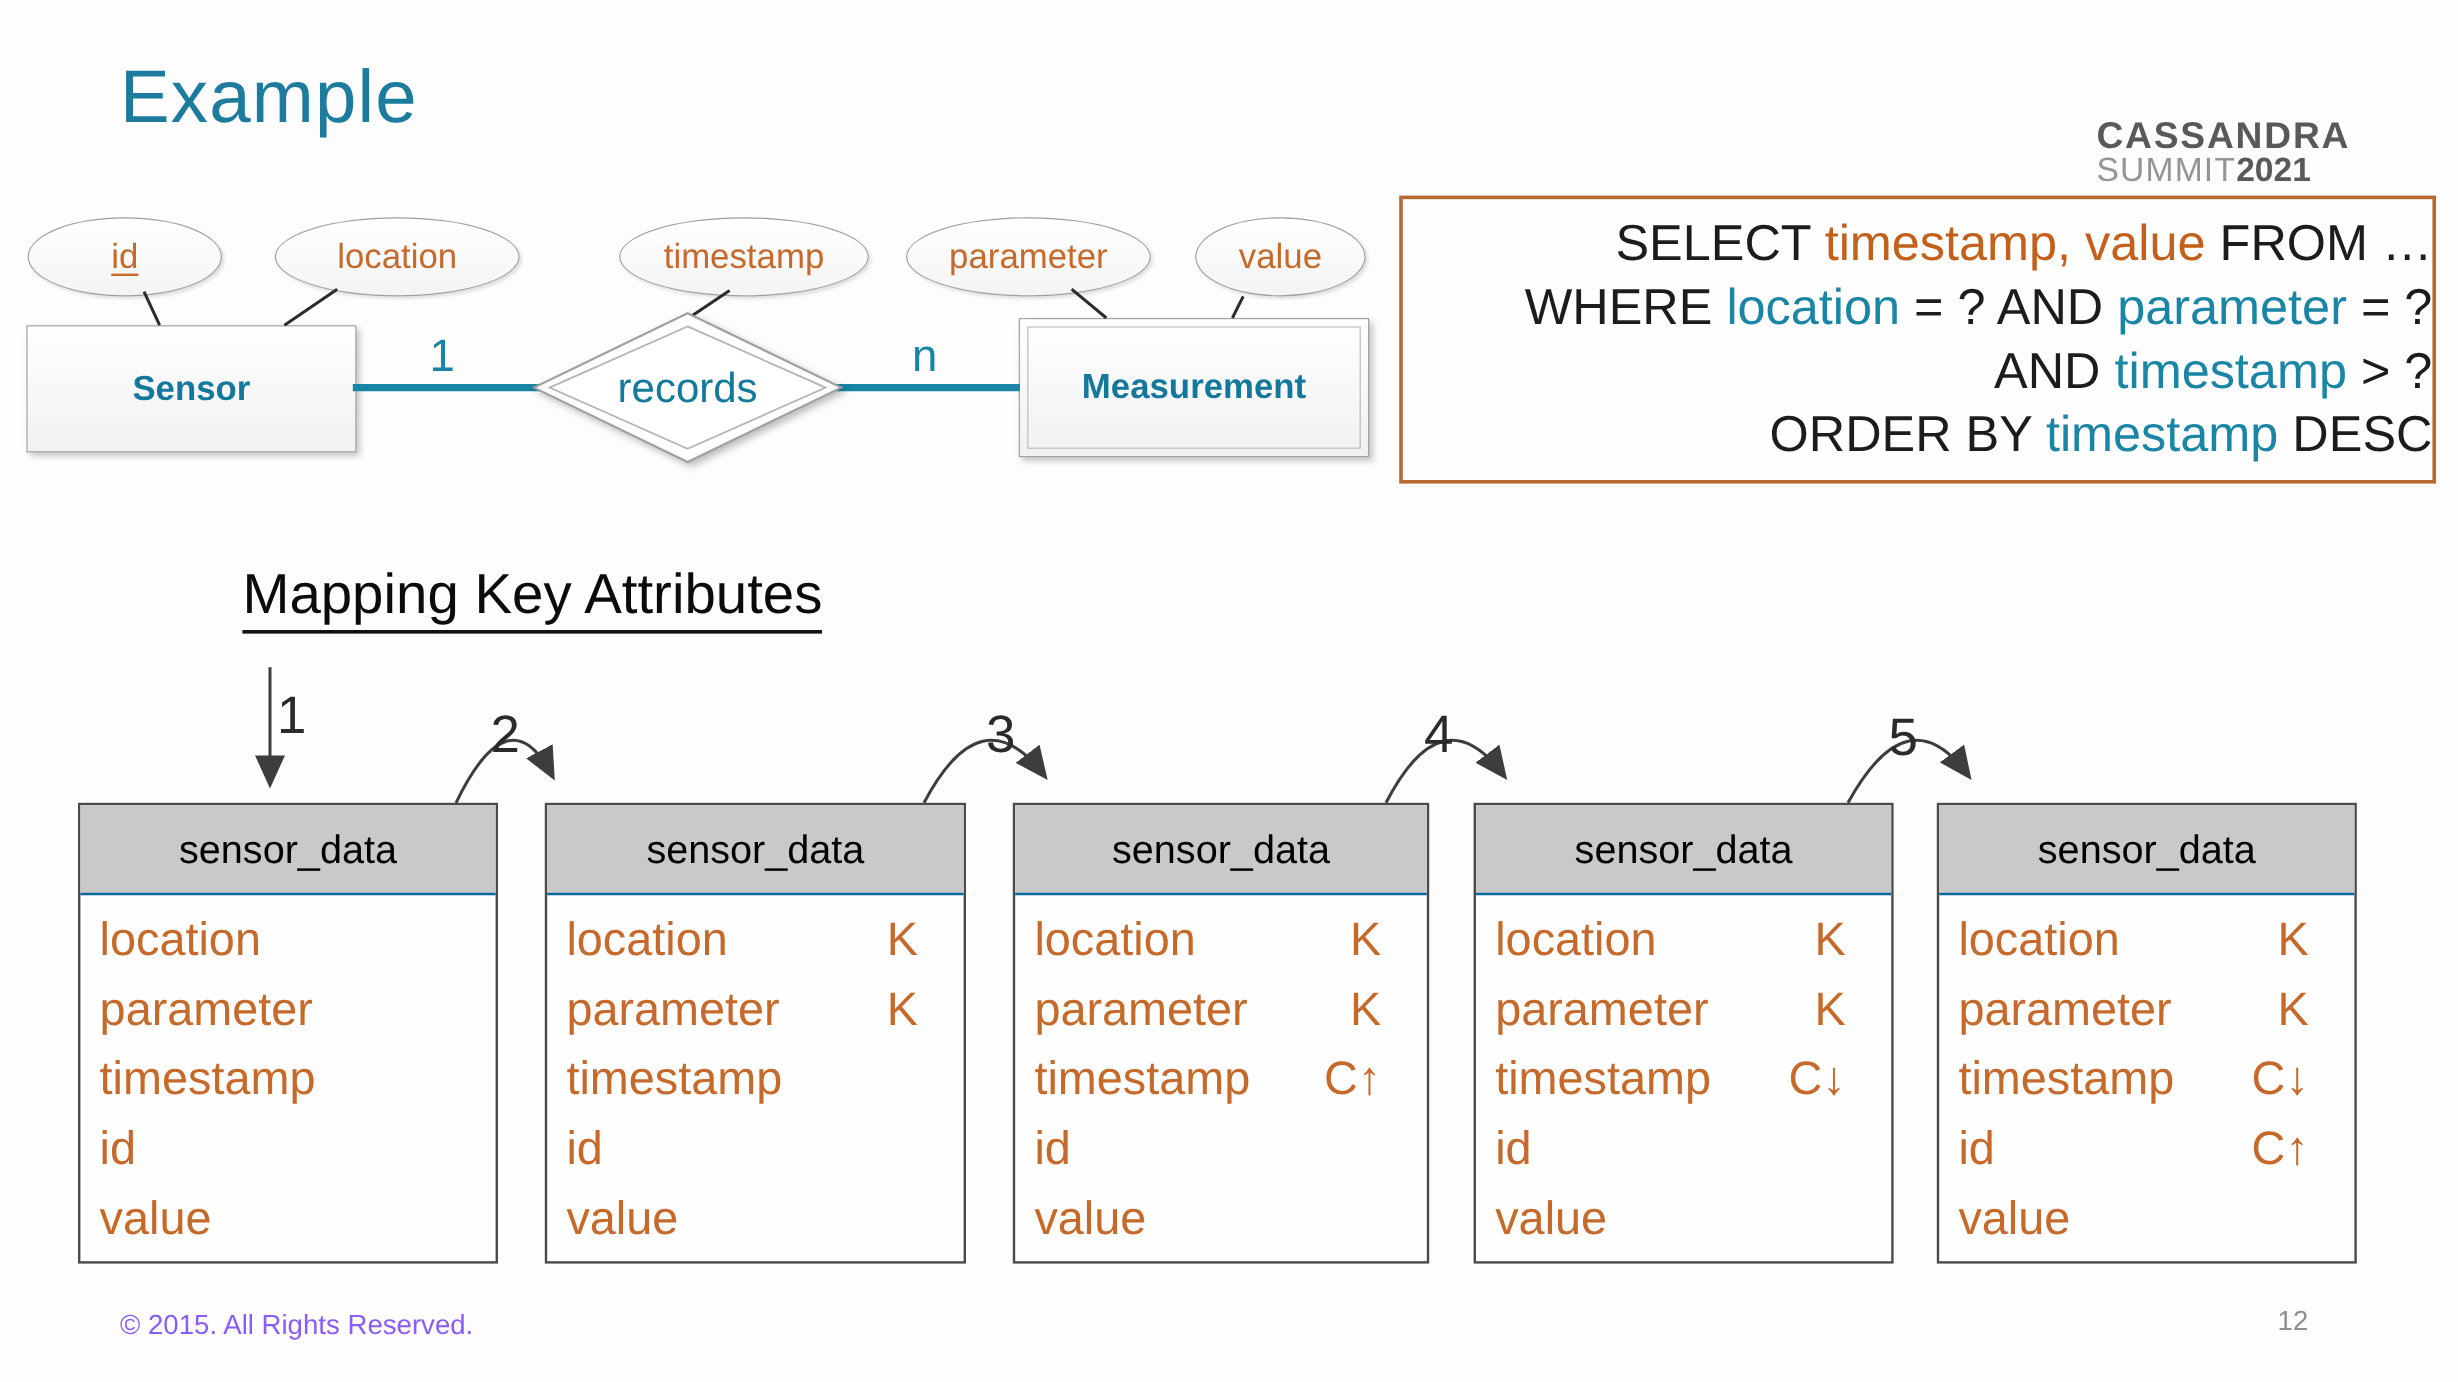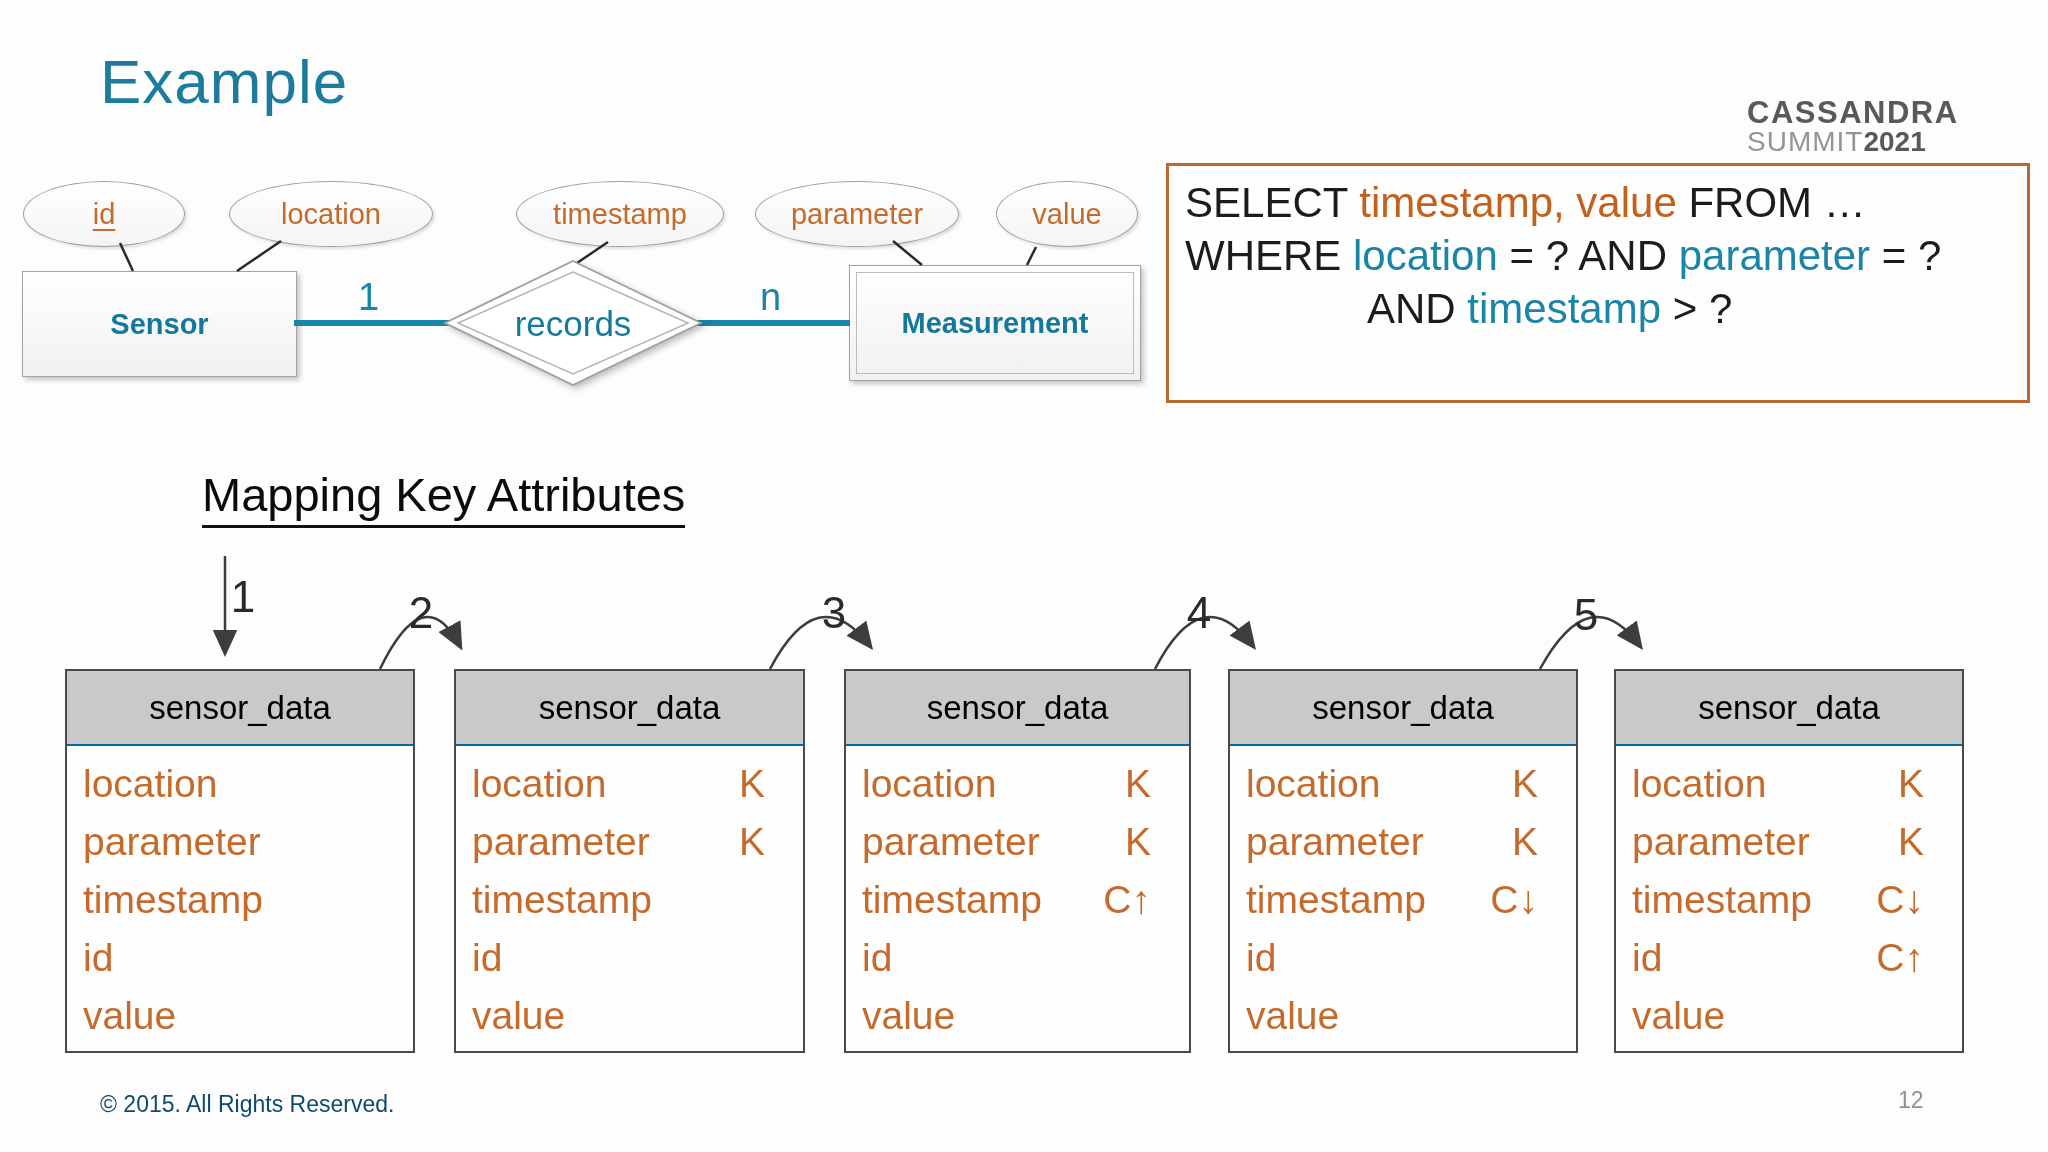--- a/index.html
+++ b/index.html
@@ -23,21 +23,21 @@
   .pk-underline{text-decoration:underline;text-underline-offset:5px;}
   .entity-box{border:1.5px solid #a3a3a3;background:linear-gradient(#ffffff,#f1f1f1);
               box-shadow:3px 3px 5px rgba(0,0,0,0.22);display:flex;align-items:center;justify-content:center;
               color:#14789c;font-weight:bold;font-size:29px;z-index:2;}
   .entity-inner{position:absolute;left:6px;top:6px;right:6px;bottom:6px;border:1px solid #bcbcbc;}
   .card-label{color:#1884a6;font-size:38px;z-index:6;}
   .relationship-label{color:#147a9c;font-size:35px;z-index:6;transform:translate(-50%,-50%);}
 
   
   .sql-box{left:1166px;top:163px;width:864px;height:240px;border:3px solid #b96a32;background:#fefefe;
-           box-sizing:border-box;padding:10px 0 0 16px;z-index:2;}
+           box-sizing:border-box;padding:10px 0 0 16px;z-index:2;text-align:right;}
   .sql-line{font-size:42px;line-height:53px;white-space:pre;color:#1c1c1c;}
   .sql-line.indent{padding-left:182px;}
   .seg-plain{color:#1c1c1c;}
   .seg-orange{color:#c2601c;}
   .seg-teal{color:#1b85a6;}
 
   
   .section-heading{left:202px;top:467px;font-size:47px;color:#0b0b0b;border-bottom:3px solid #111;
                    padding-bottom:3px;z-index:2;}
 
@@ -48,21 +48,21 @@
   .sensor-table{position:absolute;top:669px;height:384px;border:2px solid #4a4a4a;background:#fefefe;
                 box-sizing:border-box;z-index:4;}
   .st-header{height:73px;background:#c9c9c9;border-bottom:2px solid #0369a1;display:flex;align-items:center;
              justify-content:center;color:#000000;font-size:33px;}
   .st-body{padding-top:9px;}
   .st-row{display:flex;justify-content:space-between;height:58px;line-height:58px;
           padding:0 38px 0 16px;font-size:39px;color:#c66a2c;}
   .st-annotation{color:#c66a2c;}
 
   
-  .slide-footer{left:100px;top:1091px;font-size:23px;color:#0c4a6e;}
+  .slide-footer{left:100px;top:1091px;font-size:23px;color:#8b5cf6;}
   .page-number{left:1898px;top:1087px;font-size:23px;color:#8f9093;}
 
   svg.overlay{position:absolute;left:0;top:0;z-index:5;pointer-events:none;}
 </style>
 </head>
 <body>
 
 <svg class="overlay" width="2048" height="1152" viewBox="0 0 2048 1152">
   <defs>
     <marker id="arrowhead" markerWidth="12" markerHeight="10" refX="9" refY="5" orient="auto">
@@ -129,20 +129,21 @@
   <span>Measurement</span>
 </div>
 <div class="abs relationship-label" style="left:573px;top:324px;">records</div>
 <div class="abs card-label" style="left:358px;top:276px;">1</div>
 <div class="abs card-label" style="left:760px;top:276px;">n</div>
 
 <div class="abs sql-box" id="sql-box">
     <div class="sql-line"><span class="seg-plain">SELECT </span><span class="seg-orange">timestamp, value</span><span class="seg-plain"> FROM …</span></div>
     <div class="sql-line"><span class="seg-plain">WHERE </span><span class="seg-teal">location</span><span class="seg-plain"> = ? AND </span><span class="seg-teal">parameter</span><span class="seg-plain"> = ?</span></div>
     <div class="sql-line indent"><span class="seg-plain">AND </span><span class="seg-teal">timestamp</span><span class="seg-plain"> &gt; ?</span></div>
+    <div class="sql-line"><span class="seg-plain">ORDER BY </span><span class="seg-teal">timestamp</span><span class="seg-plain"> DESC</span></div>
   </div>
 
 <div class="abs section-heading">Mapping Key Attributes</div>
 
 <div class="abs step-num" style="left:243px;top:597px;">1</div>
 <div class="abs step-num" style="left:421px;top:613px;">2</div>
 <div class="abs step-num" style="left:834px;top:613px;">3</div>
 <div class="abs step-num" style="left:1199px;top:613px;">4</div>
 <div class="abs step-num" style="left:1586px;top:615px;">5</div>
 

